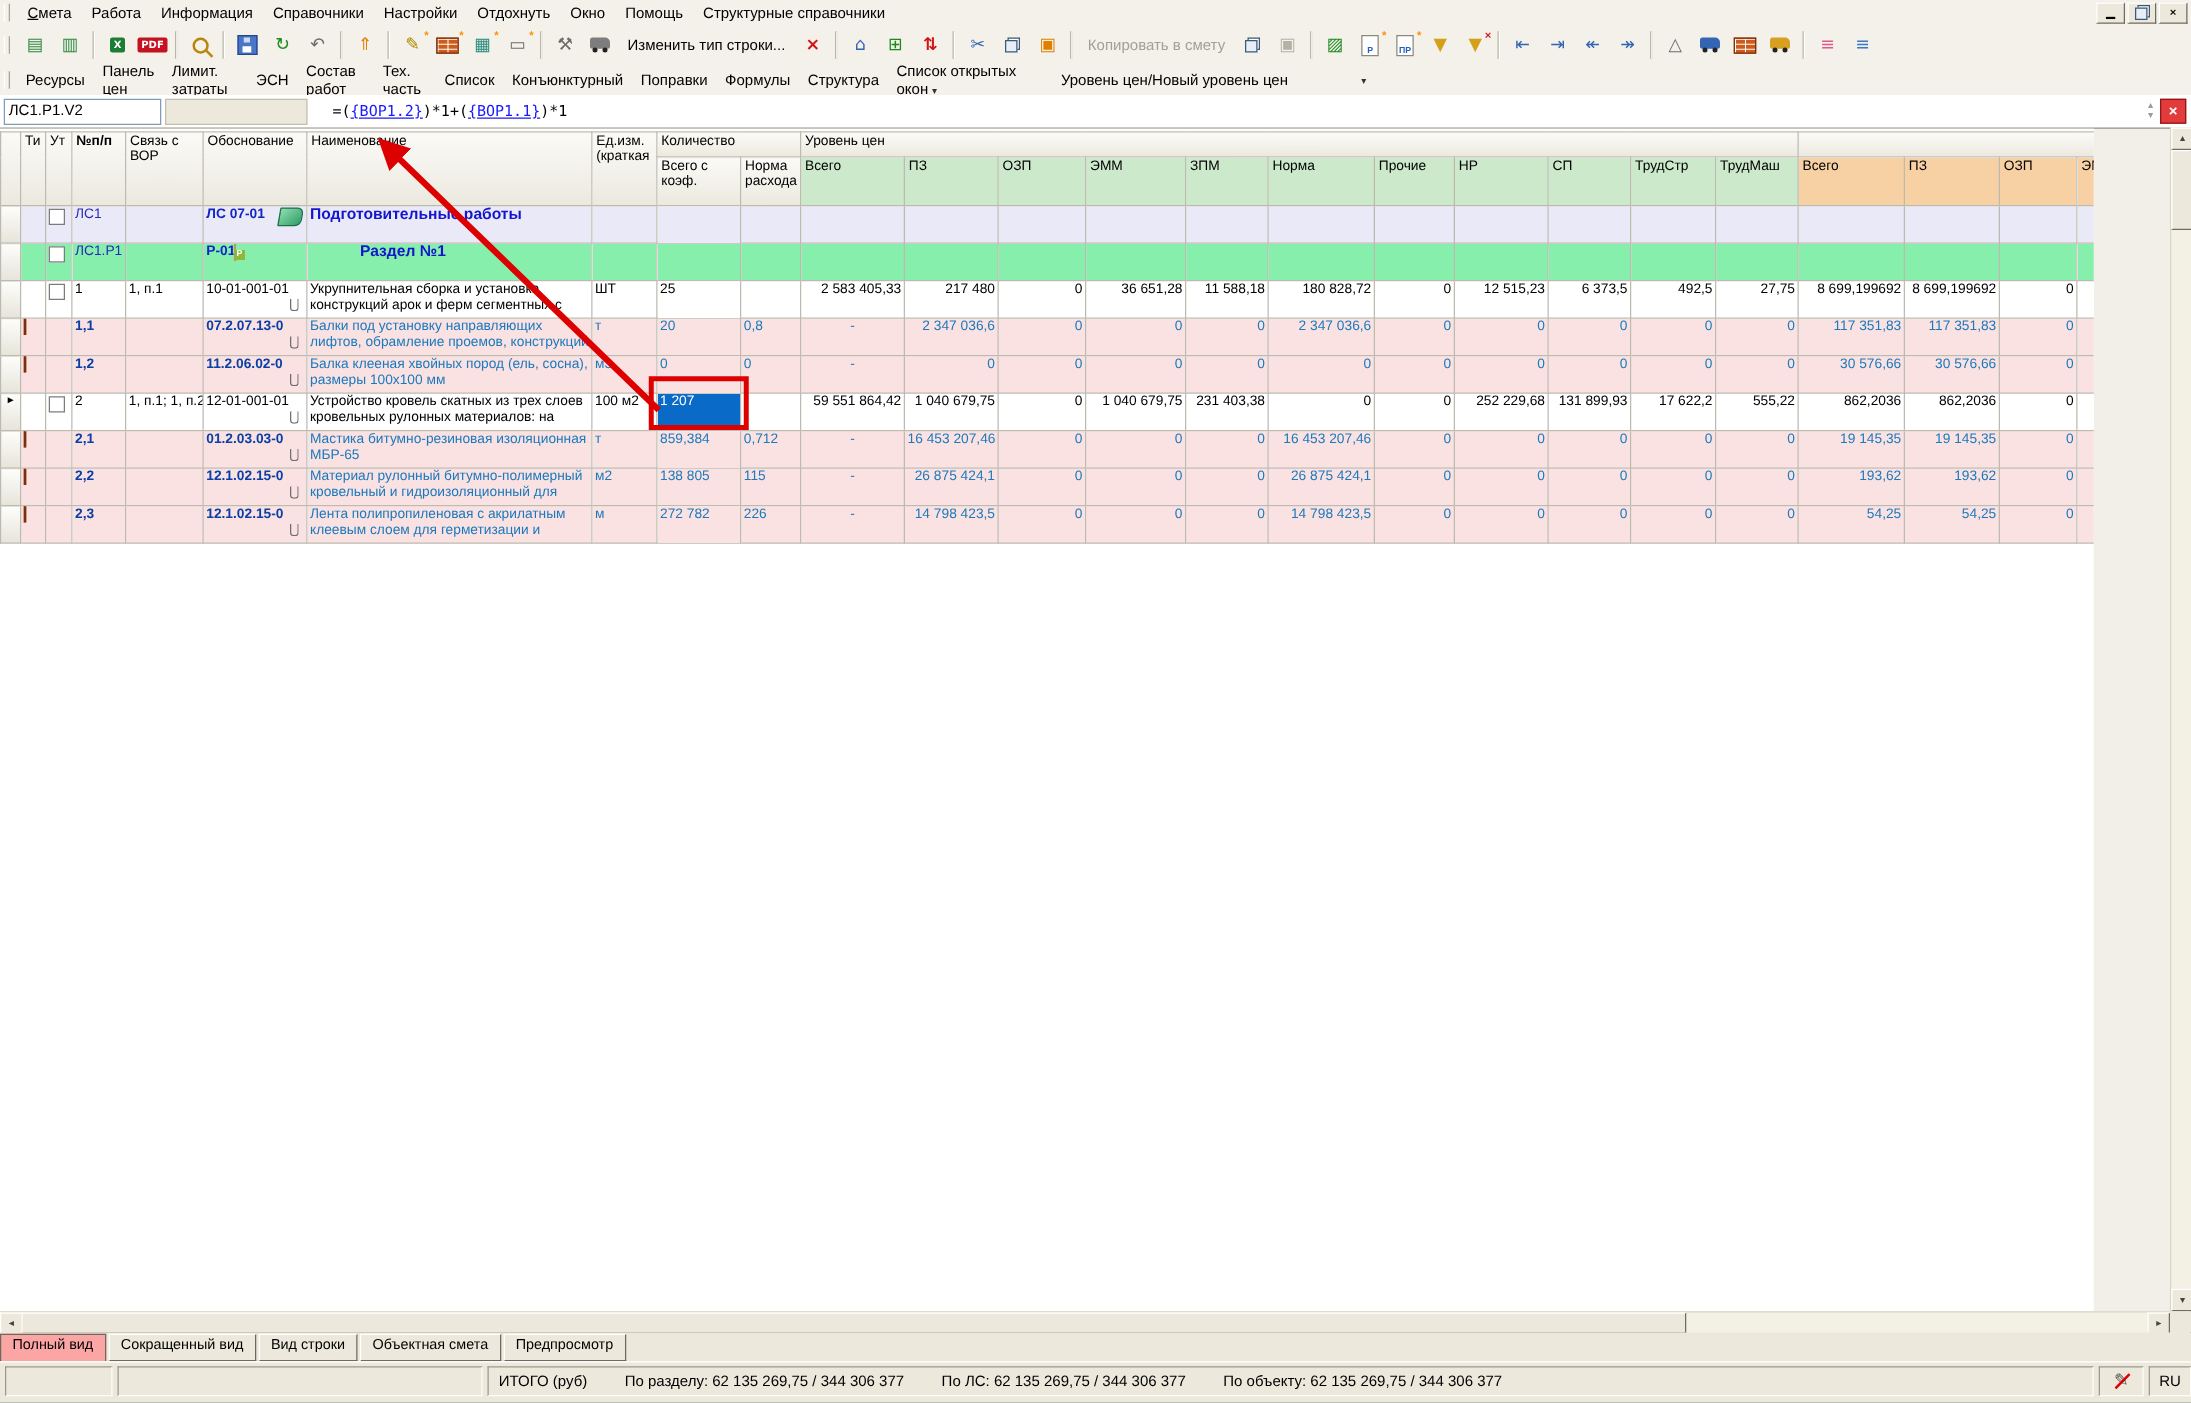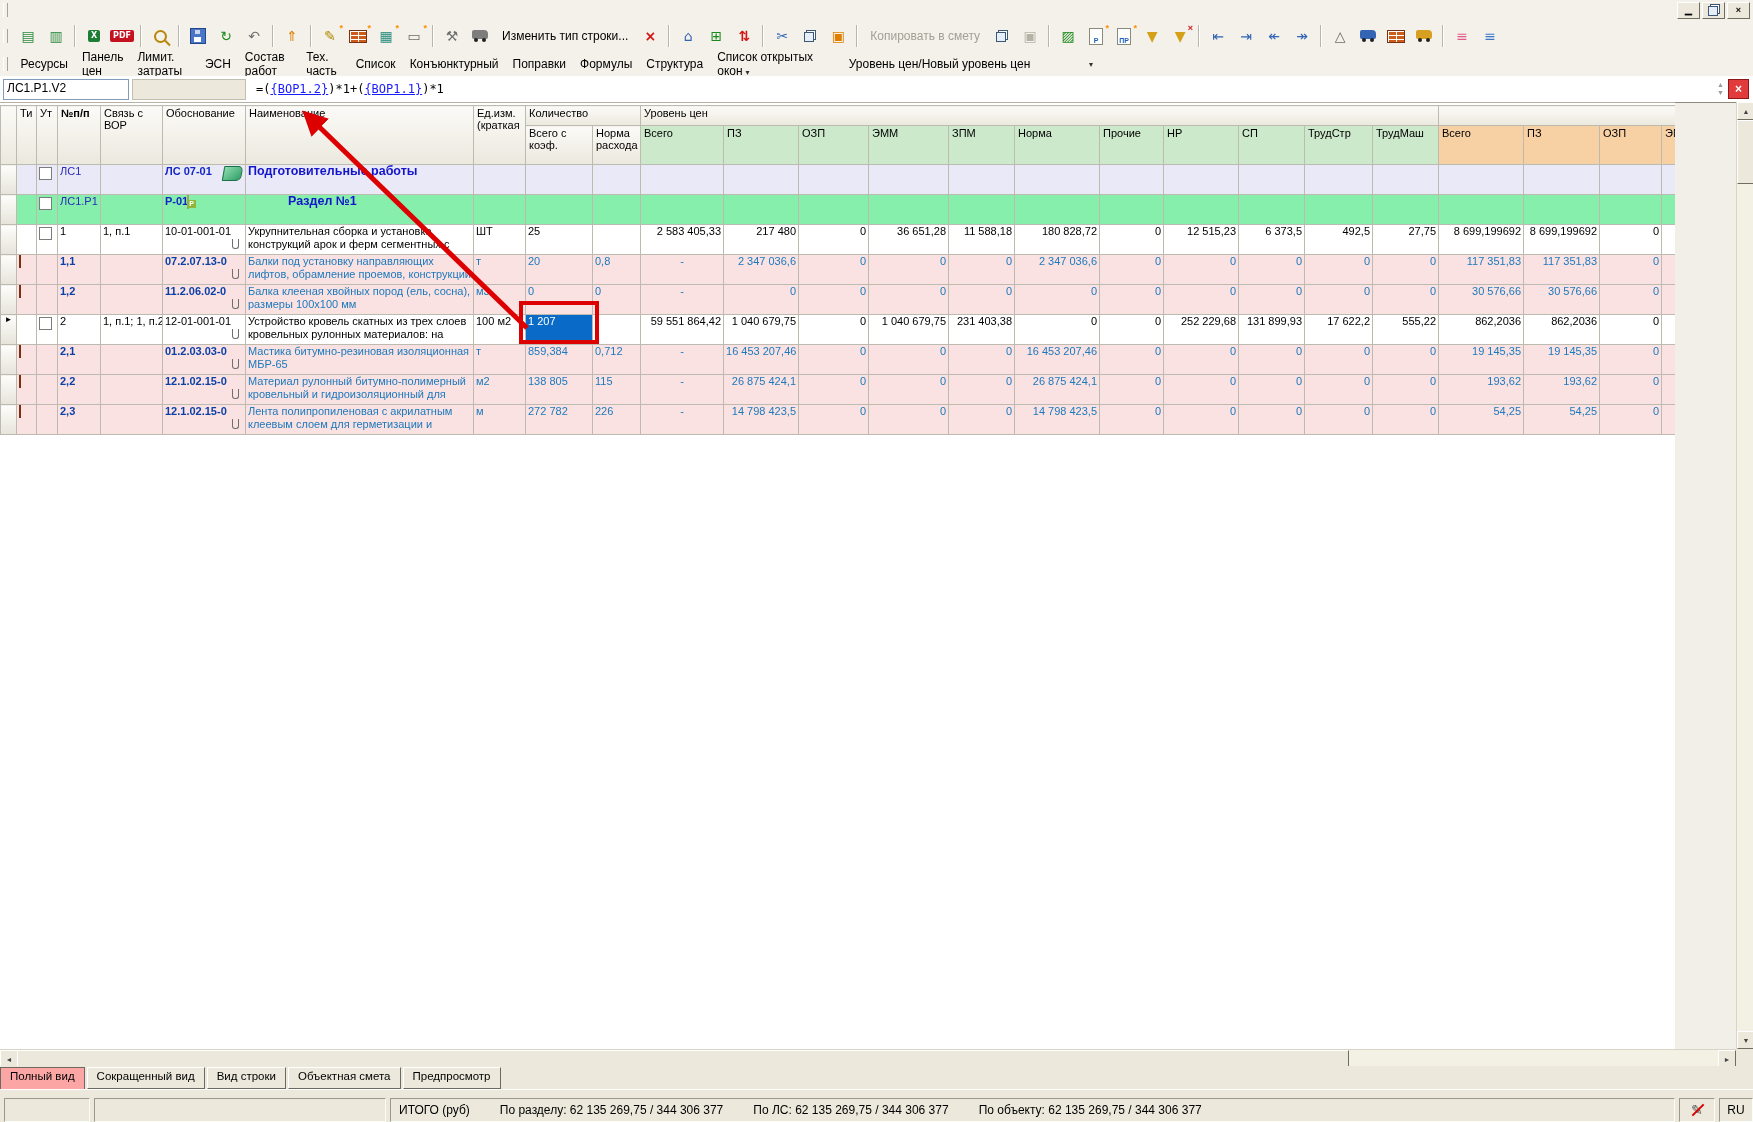--- a/index.html
+++ b/index.html
@@ -52,21 +52,21 @@
             display:flex;align-items:center}
   .view-btn{padding:3px 7px;cursor:default}
   .drop-arrow{font-size:8px;margin-left:3px;color:#333}
   .combo{display:flex;align-items:center;width:268px;height:19px;margin-left:6px;padding:0 4px}
   .combo .lbl{flex:1;white-space:nowrap;overflow:hidden}
   
   #formulabar{left:0;top:76px;width:1753px;height:26px;background:#fff;border-bottom:1px solid #8d8b7e;
               display:flex;align-items:center}
   #cellref{width:118px;height:17px;border:1px solid #7f9db9;background:#fff;margin-left:3px;padding:1px 3px;font-size:12px}
   #fx-gap{width:112px;height:19px;background:#ece9dc;border:1px solid #c2bfb0;margin-left:3px}
-  #formula{margin-left:10px;font-family:"DejaVu Sans Mono","Liberation Mono",monospace;font-size:12px}
+  #formula{margin-left:20px;font-family:"DejaVu Sans Mono","Liberation Mono",monospace;font-size:12px}
   #formula .ref{color:#1a1aff;text-decoration:underline}
   #fx-right{margin-left:auto;display:flex;align-items:center;gap:4px;padding-right:4px}
   .spin{display:flex;flex-direction:column;font-size:7px;color:#9a9a9a;line-height:1.1}
   #fx-close{width:19px;height:18px;background:#e23b3b;border:1px solid #8d1616;color:#fff;font-weight:bold;
             display:flex;align-items:center;justify-content:center;font-size:12px}
   
   #gridwrap{left:0;top:102px;width:1675px;height:947px;background:#fff;overflow:hidden;border-top:1px solid #b5b2a3}
   table#grid{border-collapse:collapse;table-layout:fixed;width:1736px;margin-top:2px;font-size:11px}
   #grid th,#grid td{border:1px solid #bdbbb0;overflow:hidden;padding:0 2px;vertical-align:top}
   #grid thead th{background:linear-gradient(#fbfaf7,#ebe9de);font-weight:normal;text-align:left;
@@ -112,40 +112,41 @@
   .sthumb{position:absolute;background:#ece9dc;border:1px solid;border-color:#fff #6f6d60 #6f6d60 #fff}
   #sb-corner{left:1736px;top:1049px;width:17px;height:17px;background:#ece9dc}
   
   #tabsrow{left:0;top:1066px;width:1753px;height:23px;background:#ece9dc;display:flex;align-items:flex-start;
            padding-top:1px;box-sizing:border-box}
   .tab{height:18px;padding:2px 9px 0;margin-right:2px;background:#ece9dc;border:1px solid;
        border-color:#fff #6c6a5e #6c6a5e #fff;font-size:11.5px;white-space:nowrap}
   .tab.active{background:#fca5a5;border-color:#6c6a5e;height:20px}
   
   #statusbar{left:0;top:1089px;width:1753px;height:33px;background:#ece9dc;border-top:1px solid #fff;
-             display:flex;align-items:flex-end;padding-top:3px;box-sizing:border-box}
+             display:flex;align-items:flex-start;padding-top:3px;box-sizing:border-box}
   .panel{height:24px;border:1px solid;border-color:#9b998c #fdfdf8 #fdfdf8 #9b998c;margin-left:4px;
          display:flex;align-items:center;padding:0 8px;box-sizing:border-box;white-space:nowrap;overflow:hidden}
   #sp1{width:86px}#sp2{width:292px}
   #sp3{flex:1}
   #sp3 span{margin-right:30px}
   #sp4{width:36px;justify-content:center}
   #sp5{width:34px;justify-content:center}
   .pencil{position:relative;font-family:"DejaVu Sans",sans-serif;color:#555;font-size:14px}
   .pencil::after{content:"";position:absolute;left:-1px;top:7px;width:16px;height:2px;background:#d00;transform:rotate(-45deg)}
   
   #annot{left:0;top:0;pointer-events:none;z-index:60}
   #annot rect{fill:none;stroke:#dd0000;stroke-width:4}
   #annot line{stroke:#dd0000;stroke-width:5;marker-end:url(#ah)}
 </style>
 </head>
 <body>
 
 <div id="menubar" class="abs">
   <span class="grip"></span>
+  <span id="menu-items"><span class="menu-item accel">Смета</span><span class="menu-item">Работа</span><span class="menu-item">Информация</span><span class="menu-item">Справочники</span><span class="menu-item">Настройки</span><span class="menu-item">Отдохнуть</span><span class="menu-item">Окно</span><span class="menu-item">Помощь</span><span class="menu-item">Структурные справочники</span></span>
   <span id="wincontrols">
     <span class="winbtn">▁</span>
     <span class="winbtn">
         <span class="dbl"></span>
       </span>
     <span class="winbtn">×</span>
   </span>
 </div>
 
 <div id="toolbar1" class="abs">

